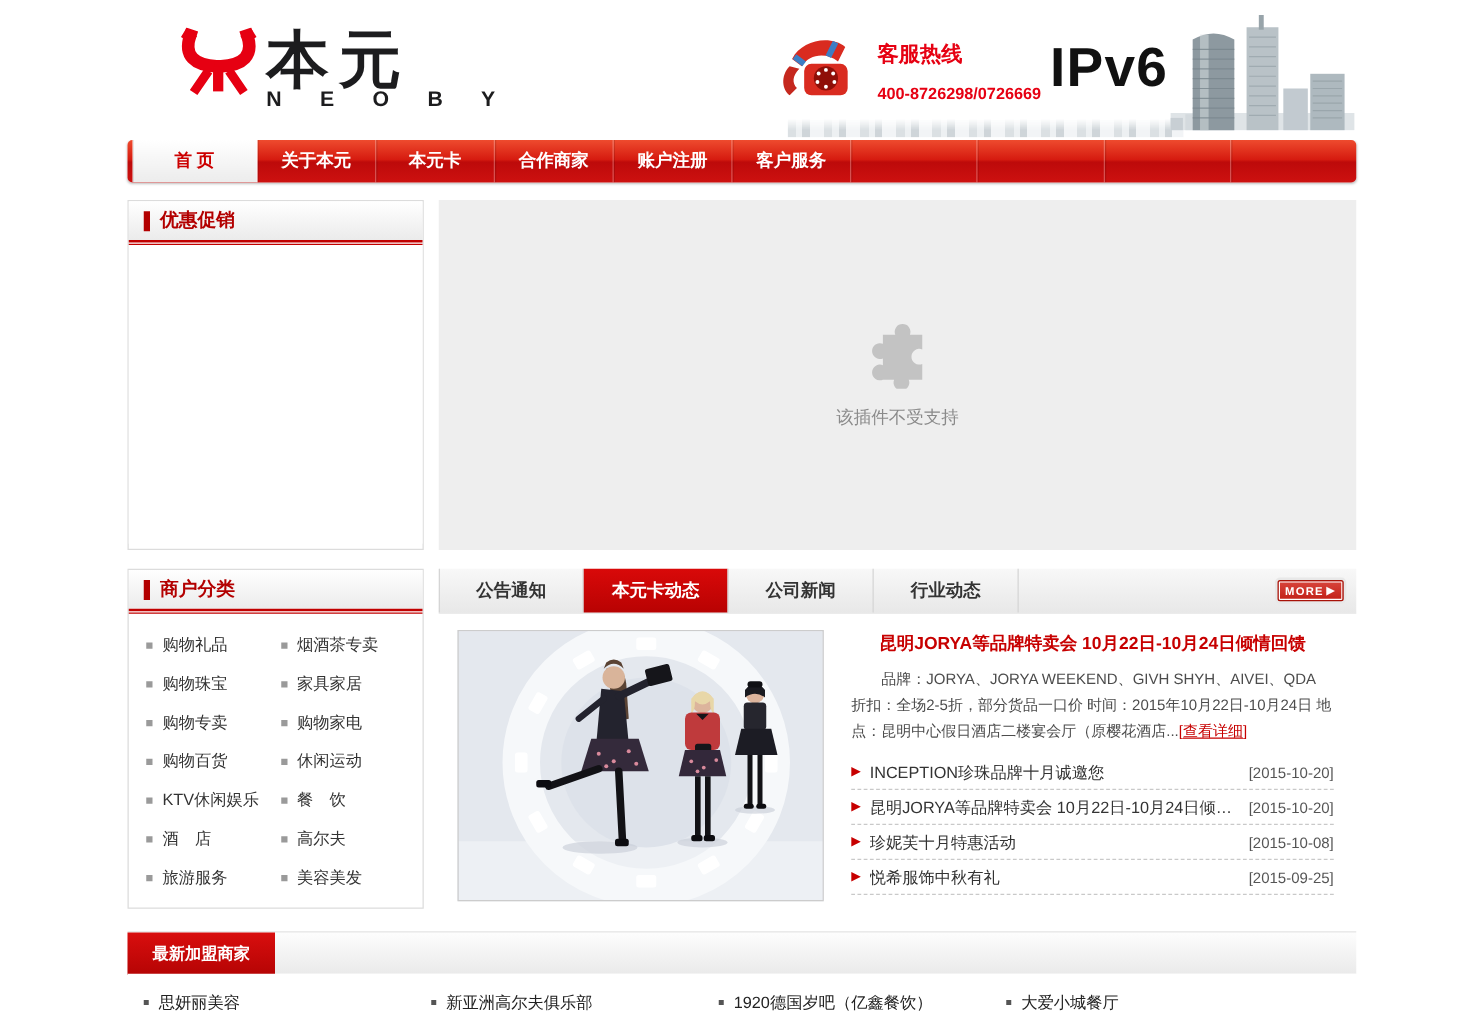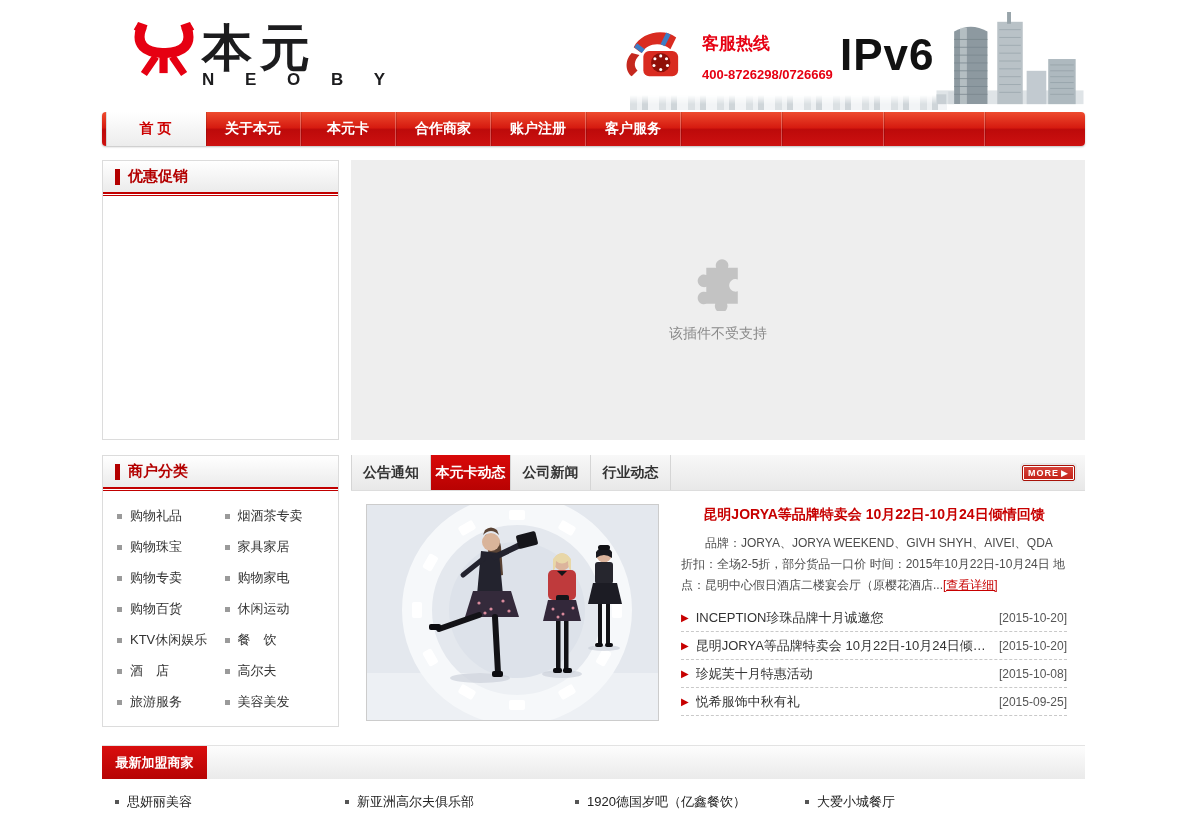--- a/index.html
+++ b/index.html
@@ -2,21 +2,21 @@
 <html><head>
 <meta charset="utf-8">
 <style>
   * { box-sizing: border-box; margin: 0; padding: 0; }
   html,body { width:1187px; height:818px; overflow:hidden; background:#fff;
     font-family:"Liberation Sans","DejaVu Sans",sans-serif; color:#333; }
   .wrap { width:983px; margin-left:102px; padding-top:8px; }
 
   
   .header { position:relative; height:104px; background:#fff; }
-  .logo { position:absolute; left:30px; top:14px; display:flex; align-items:flex-start; }
+  .logo { position:absolute; left:41px; top:14px; display:flex; align-items:flex-start; }
   .logo-mark { width:64px; height:62px; }
   .logo-text { margin-left:6px; }
   .logo-cn { font-size:50px; font-weight:900; color:#1c1c1e; letter-spacing:8px; line-height:52px; }
   .logo-en { font-size:17px; font-weight:bold; color:#1c1c1e; letter-spacing:13px; margin-top:-4px; }
   .hotline { position:absolute; left:520px; top:16px; display:flex; align-items:flex-start; }
   .phone-ic { width:62px; height:58px; }
   .hotline-txt { margin-left:18px; padding-top:8px; }
   .hotline-label { color:#e60012; font-size:17px; font-weight:bold; }
   .hotline-number { color:#e60012; font-size:13px; margin-top:12px; font-weight:bold; }
   .ipv6 { position:absolute; left:738px; top:22px; font-size:44px; font-weight:900; color:#111;
@@ -60,21 +60,21 @@
   
   .catbox { height:272px; }
   .cat-grid { display:grid; grid-template-columns:1fr 1fr; padding:16px 6px 0 14px; row-gap:13px; }
   .cat-item { display:flex; align-items:center; font-size:13px; color:#333; cursor:pointer; }
   .sq { width:5px; height:5px; background:#9a9a9a; margin-right:8px; flex:none; }
 
   
   .newscol { flex:1; height:272px; }
   .tabs { display:flex; height:36px; align-items:stretch;
     background:linear-gradient(180deg,#f8f8f8,#e8e8e8); border-bottom:1px solid #ddd; }
-  .tab { width:80px; display:flex; align-items:center; justify-content:center;
+  .tab { width:116px; display:flex; align-items:center; justify-content:center;
     font-size:14px; font-weight:bold; color:#333; cursor:pointer; border-right:1px solid #d5d5d5; }
   .tab:first-child { border-left:1px solid #d5d5d5; }
   .tab.active { background:linear-gradient(180deg,#d90909,#b80202); color:#fff; }
   .more-btn { margin-left:auto; align-self:center; margin-right:10px; cursor:pointer;
     background:linear-gradient(180deg,#d8453c,#c22017); border:1px solid #a81208;
     box-shadow:inset 0 0 0 1px #fff, 0 0 0 2px #e8e8e8;
     color:#fff; font-size:9px; font-weight:bold; padding:2px 5px; border-radius:2px;
     letter-spacing:1px; display:flex; align-items:center; gap:2px; }
   .tabbody { display:flex; padding:13px 18px 0 15px; background:#fff; }
   .photo { width:293px; height:217px; border:1px solid #ccc; background:#e7eaf0; flex:none; }
@@ -88,21 +88,21 @@
     border-bottom:1px dashed #c9c9c9; cursor:pointer; }
   .tri { color:#c70000; font-size:10px; margin-right:7px; flex:none; }
   .news-title { font-size:13px; color:#333; white-space:nowrap; overflow:hidden;
     text-overflow:ellipsis; }
   .news-date { margin-left:auto; font-size:12px; color:#555; flex:none; padding-left:8px; }
 
   
   .s3 { margin-top:18px; }
   .merch-bar { height:34px; background:linear-gradient(180deg,#fdfdfd,#eaeaea);
     border-top:1px solid #e3e3e3; }
-  .merch-badge { width:105px; height:34px; display:flex; align-items:center; justify-content:center;
+  .merch-badge { width:118px; height:34px; display:flex; align-items:center; justify-content:center;
     background:linear-gradient(180deg,#d90e0e,#b50404); color:#fff; font-size:13px; font-weight:bold; }
   .merch-row { display:grid; grid-template-columns:230px 230px 230px auto;
     padding:14px 0 0 13px; background:#fff; }
   .merch-item { display:flex; align-items:center; font-size:13px; color:#222; cursor:pointer; }
   .merch-item .sq { background:#555; width:4px; height:4px; }
 </style>
 </head>
 <body>
 
 <div class="wrap">

